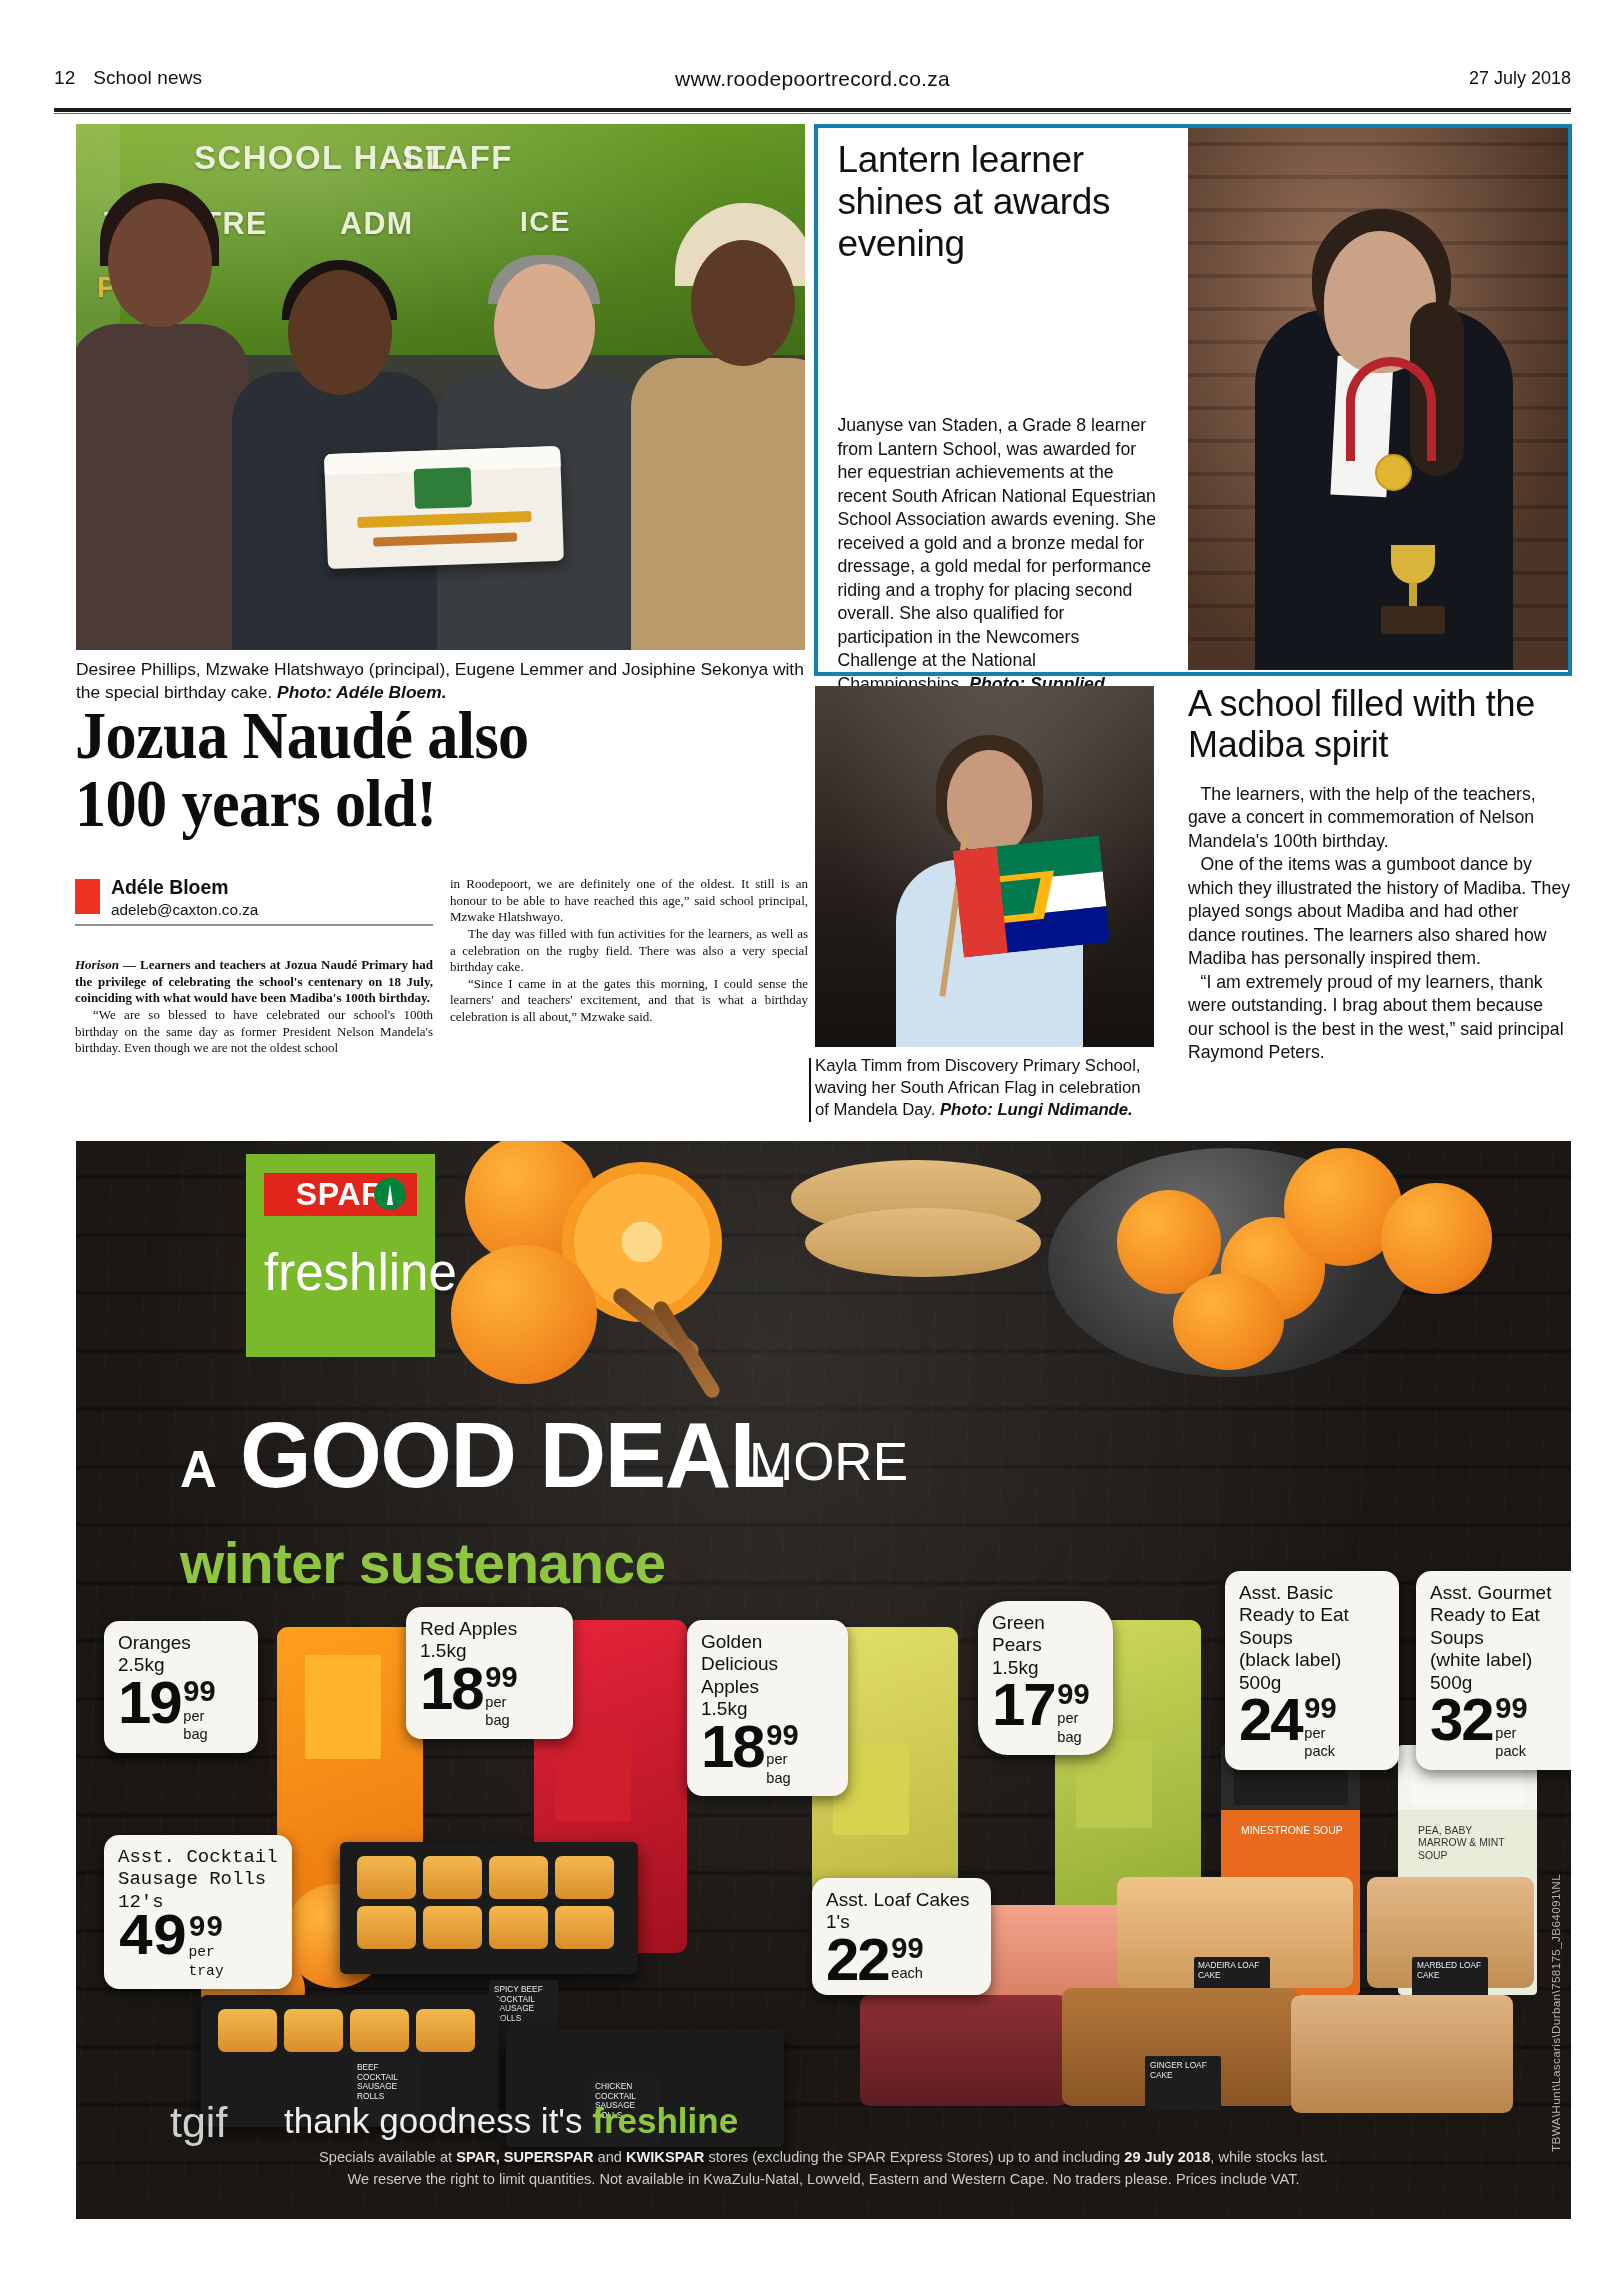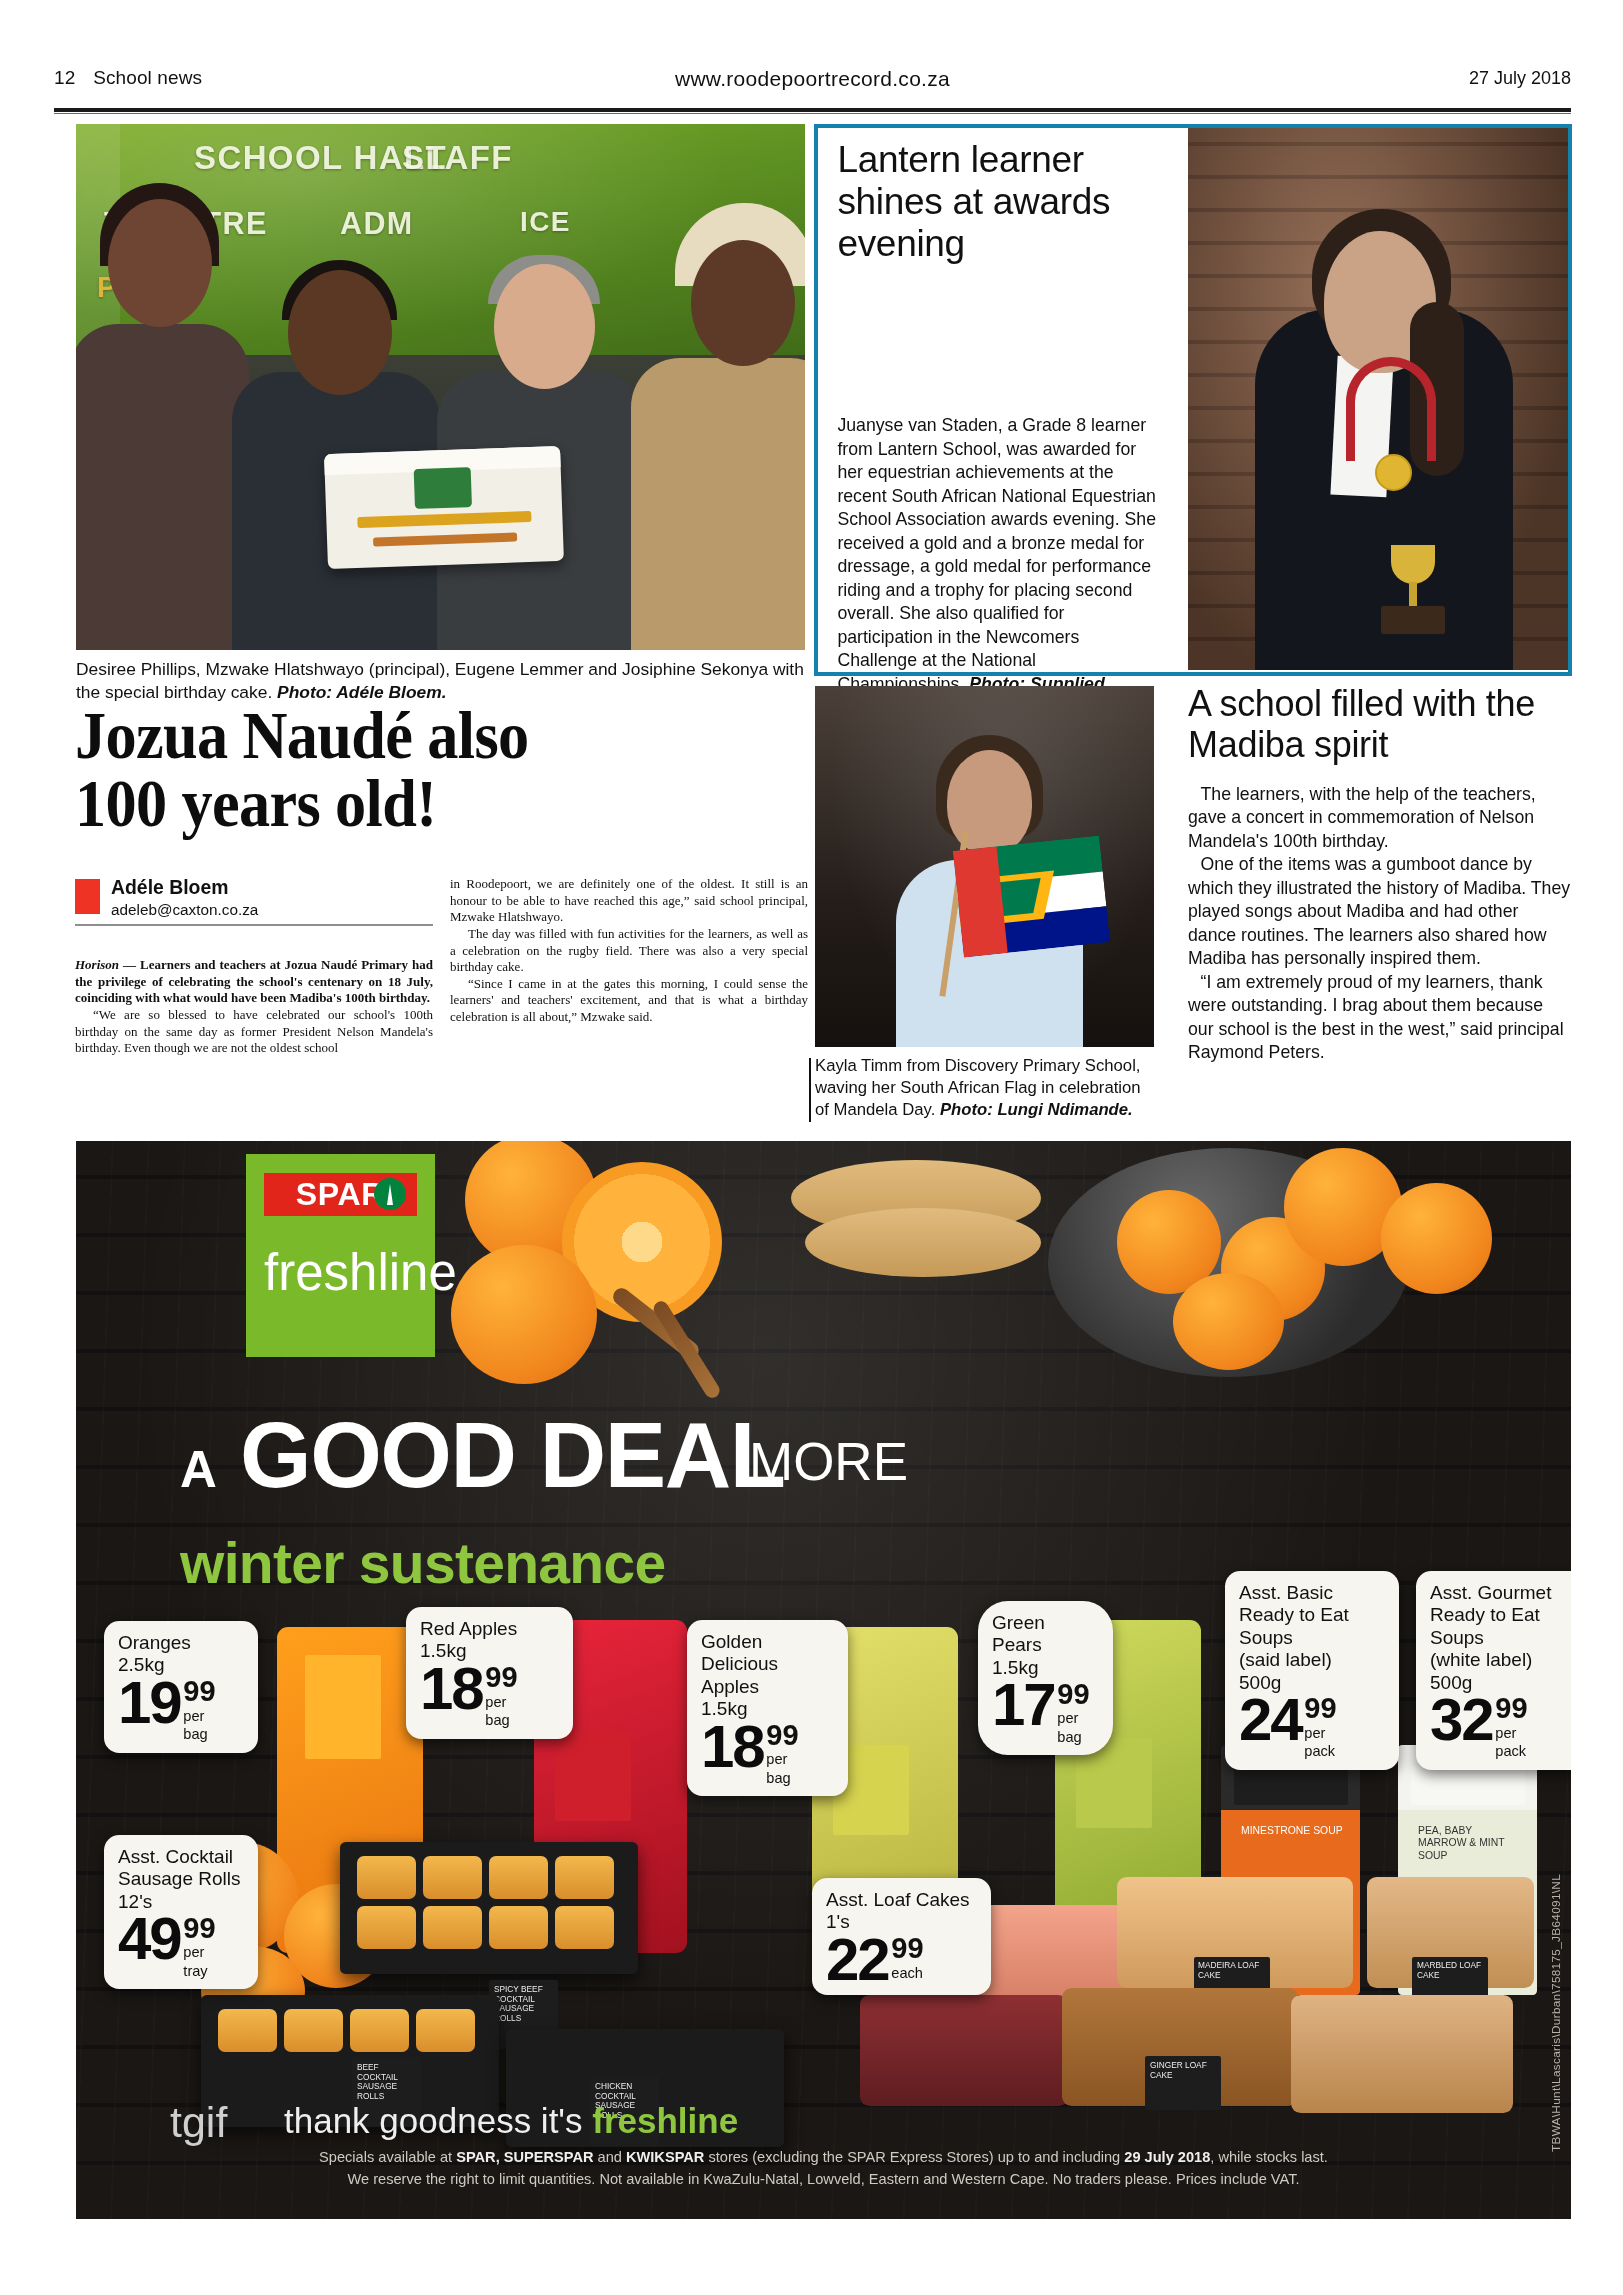--- a/index.html
+++ b/index.html
@@ -632,21 +632,21 @@
       <span class="pr-right">
         <span class="c">99</span>
         <span class="p">per</span>
         <span class="p">bag</span>
       </span>
     </div>
   </div>
 
   <div class="tag" style="left:1149px; top:430px; width:174px;">
     <div class="tname">Asst. Basic Ready to Eat Soups</div>
-    <div class="tname it">(said label)</div>
+    <div class="tname it">(black label)</div>
     <div class="tname">500g</div>
     <div class="priceline">
       <span class="rand">24</span>
       <span class="pr-right">
         <span class="c">99</span>
         <span class="p">per</span>
         <span class="p">pack</span>
       </span>
     </div>
   </div>
@@ -658,21 +658,21 @@
     <div class="priceline">
       <span class="rand">32</span>
       <span class="pr-right">
         <span class="c">99</span>
         <span class="p">per</span>
         <span class="p">pack</span>
       </span>
     </div>
   </div>
 
-  <div class="tag" style="left:28px; top:694px; width:154px;">
+  <div class="tag" style="left:28px; top:694px; width:188px;font-family:Liberation Mono, monospace;">
     <div class="tname">Asst. Cocktail Sausage Rolls</div>
     <div class="tname">12's</div>
     <div class="priceline">
       <span class="rand">49</span>
       <span class="pr-right">
         <span class="c">99</span>
         <span class="p">per</span>
         <span class="p">tray</span>
       </span>
     </div>

